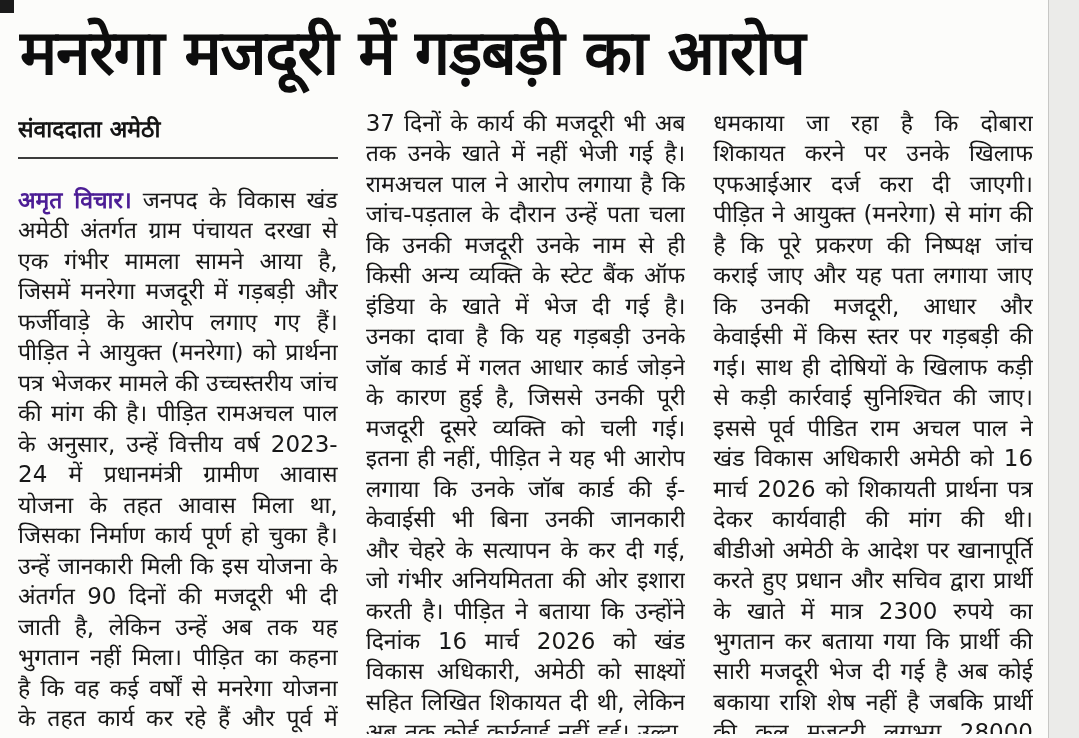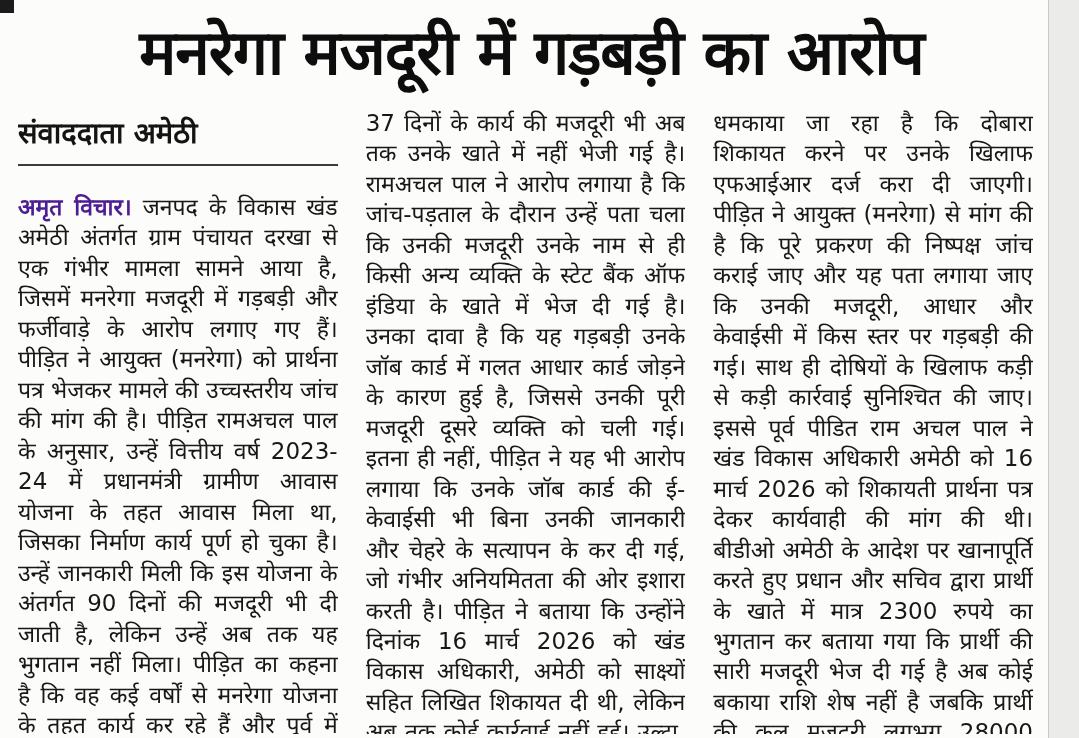--- a/index.html
+++ b/index.html
@@ -33,39 +33,39 @@
   }
   .headline {
     margin: 0;
     padding: 4px 36px 0 20px;
     height: 102px;
     font-size: 62px;
     line-height: 98px;
     font-weight: bold;
     letter-spacing: -1px;
     color: #0d0d0d;
-    text-align: center;
+    text-align: left;
     white-space: nowrap;
   }
   .columns {
     position: absolute;
     top: 108px;
     left: 18px;
     right: 46px;
     bottom: 4px;
     display: flex;
     gap: 28px;
   }
   .col {
     flex: 1 1 0;
     min-width: 0;
     overflow: hidden;
   }
   .byline {
-    font-size: 29px;
+    font-size: 23px;
     font-weight: bold;
     color: #141414;
     padding-top: 4px;
   }
   .byline-rule {
     border: none;
     border-top: 2px solid #3c3c3c;
     margin: 13px 0 0 0;
   }
   .body {

